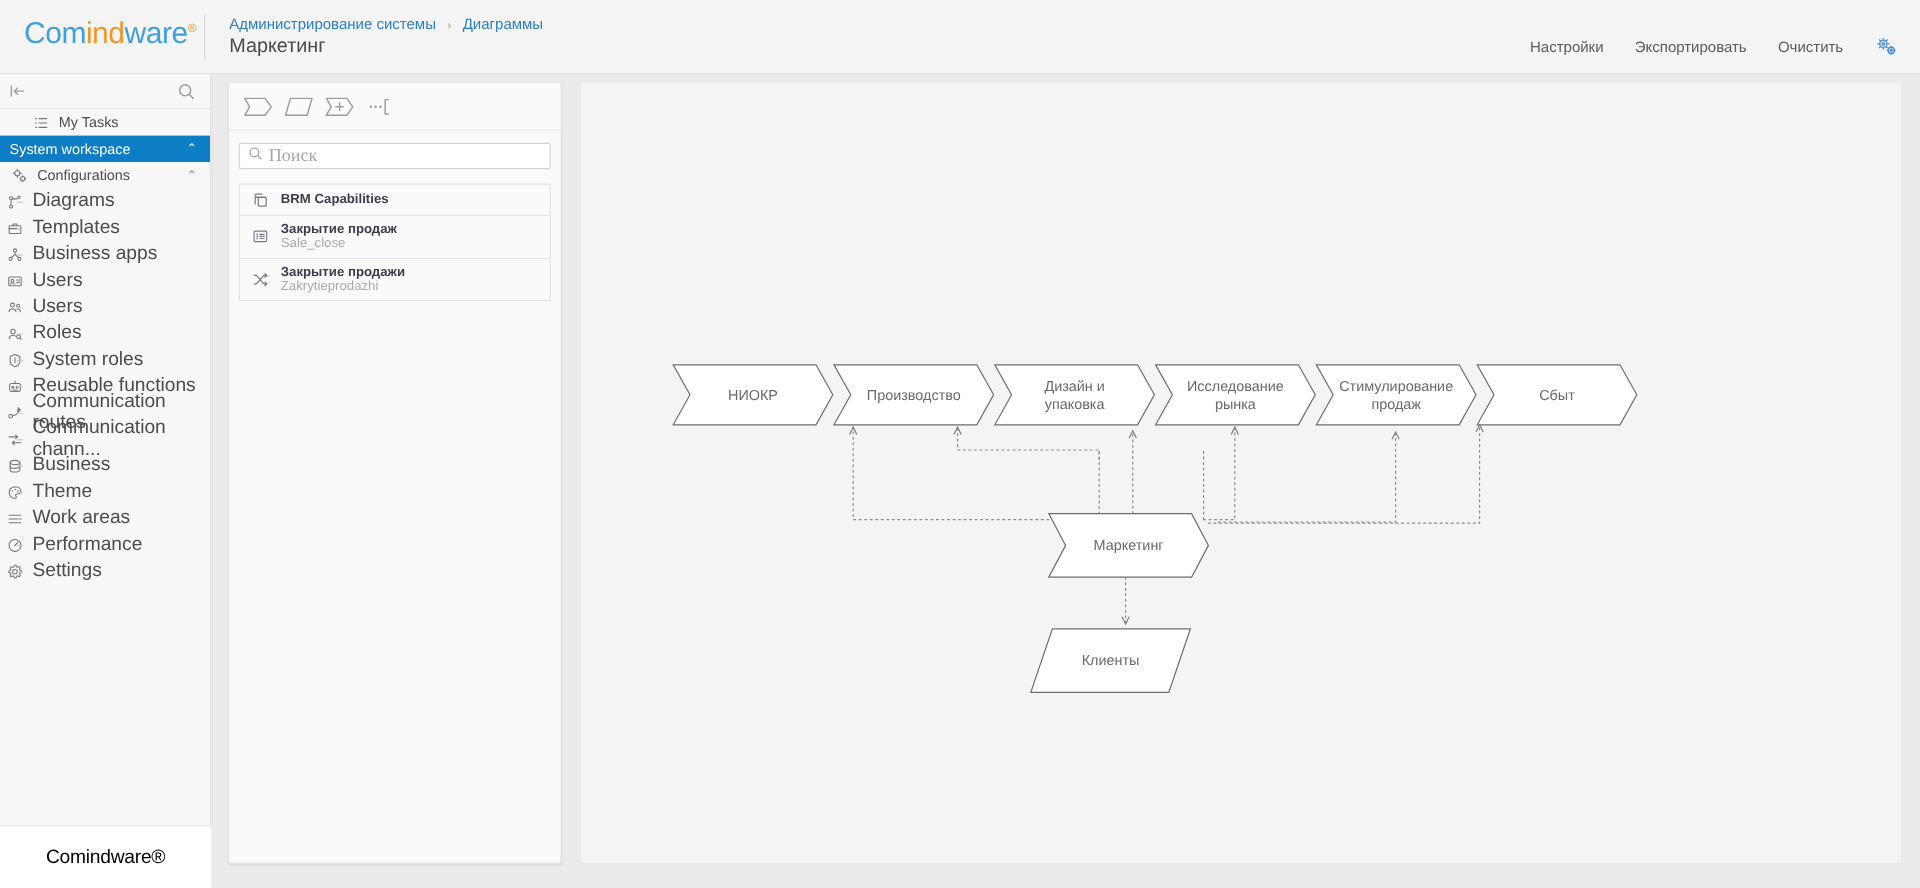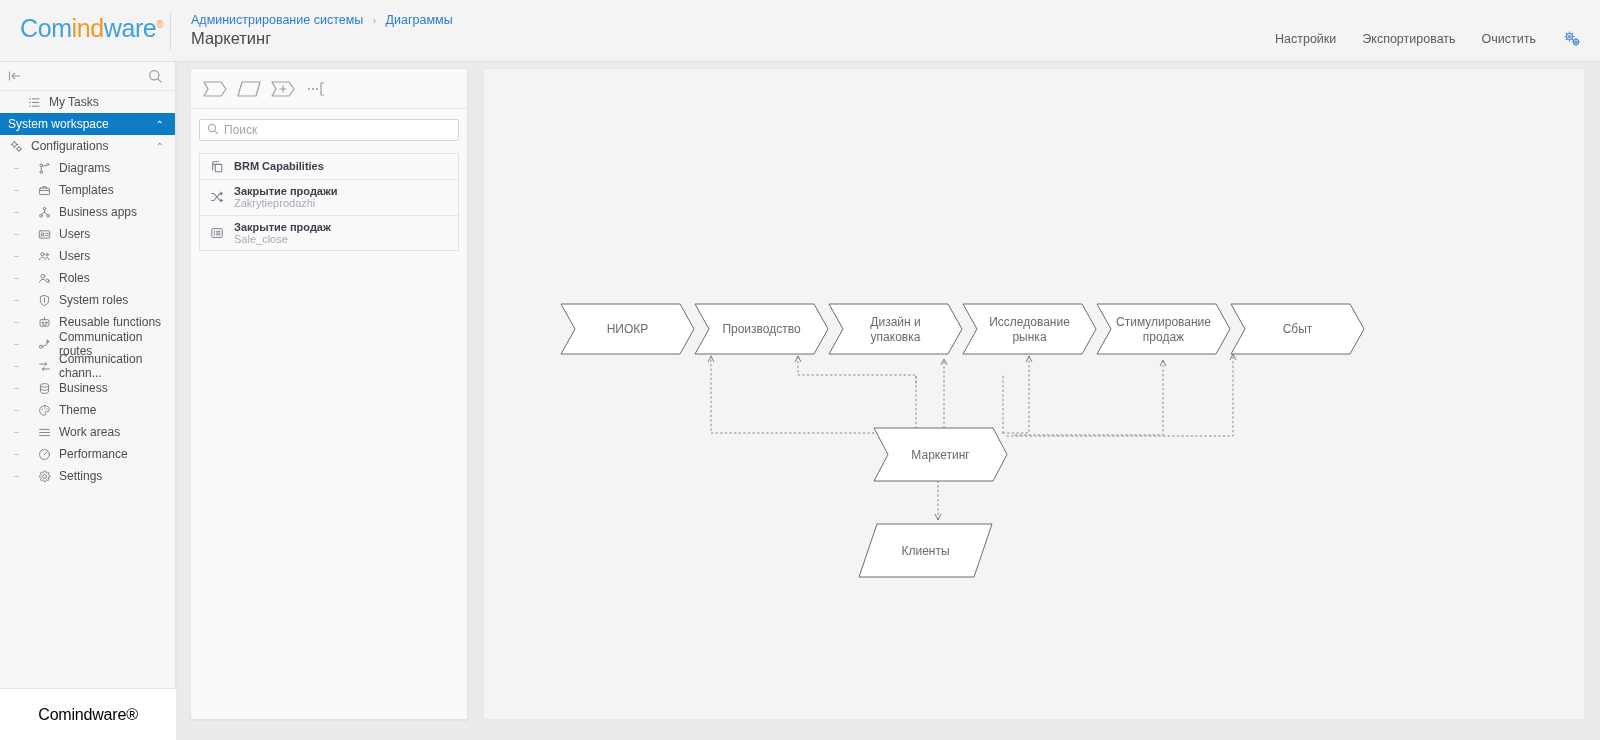--- a/index.html
+++ b/index.html
@@ -74,21 +74,21 @@
                 display: inline-flex; align-items: center; justify-content: center;
                 flex: 0 0 16px; color: #7d7d7d; }
   .sb-row.sel {
     background: #0f7cc6; color: #fff; font-weight: 600; padding-left: 8px;
   }
   .sb-row.sel .chev { color: #fff; }
   .sb-row .chev {
     position: absolute; right: 11px; top: 6px; color: #8d8d8d; font-size: 10px;
   }
   .sb-row.group { font-weight: 400; padding-left: 8px; }
-  .sb-row.child { padding-left: 36px; font-size: 12px; }
+  .sb-row.child { padding-left: 4px; font-size: 16px; }
   .sb-row.child::before {
     content: ""; position: absolute; left: 14px; top: 11px;
     width: 5px; height: 1px; background: #c9c9c9;
   }
   .sb-row.child .ic { color: #6e6e6e; }
   .sb-footer {
     position: absolute; left: 0; top: 688px; width: 176px; height: 52px;
     background: #fff; border-top: 1px solid #e6e6e6;
     display: flex; align-items: center; justify-content: center;
   }
@@ -105,22 +105,22 @@
     display: flex; align-items: center; gap: 10px; padding: 0 12px;
     background: #fafafa;
   }
   .tool { cursor: pointer; opacity: 0.85; display: flex; align-items: center; }
   .pal-search-wrap { padding: 10px 8px 8px 8px; }
   .pal-search {
     width: 100%; height: 22px; border: 1px solid #d3d3d3; background: #fff;
     border-radius: 2px; display: flex; align-items: center; padding: 0 7px;
   }
   .pal-search input {
-    border: 0; outline: 0; flex: 1; font-size: 12px; color: #6b6b6b;
-    font-family: Liberation Sans, sans-serif; background: transparent;
+    border: 0; outline: 0; flex: 1; font-size: 15px; color: #6b6b6b;
+    font-family: Liberation Serif, serif; background: transparent;
     margin-left: 5px;
   }
   .pal-search input::placeholder { color: #a6a6a6; }
   .pal-items {
     margin: 4px 8px 0 8px; border: 1px solid #e2e2e2; background: #fafafa;
   }
   .pal-item {
     display: flex; align-items: center; gap: 8px;
     padding: 5px 8px; border-bottom: 1px solid #e6e6e6; cursor: pointer;
     min-height: 26px;
@@ -433,43 +433,43 @@
             <rect x="6" y="5" width="7.5" height="8.5" rx="1"></rect>
             <path d="M6 5H4.2A1.2 1.2 0 003 6.2V12"></path>
           </svg>
         </span>
         <span class="pi-txt">
           <div class="pi-title">BRM Capabilities</div>
         </span>
       </div>
       <div class="pal-item">
         <span class="pi-ic">
+          <svg width="14" height="14" viewBox="0 0 16 16" fill="none" stroke="#7a7a8c" stroke-width="1.1">
+            <rect x="2" y="3" width="12" height="10" rx="1"></rect>
+            <path d="M5 6h.01M5 8h.01M5 10h.01" stroke-width="1.6" stroke-linecap="round"></path>
+            <path d="M7 6h5M7 8h5M7 10h5"></path>
+          </svg>
+        </span>
+        <span class="pi-txt">
+          <div class="pi-title">Закрытие продаж</div>
+          <div class="pi-sub">Sale_close</div>
+        </span>
+      </div>
+      <div class="pal-item">
+        <span class="pi-ic">
           <svg width="14" height="14" viewBox="0 0 16 16" fill="none" stroke="#7a7a8c" stroke-width="1.2" stroke-linecap="round">
             <path d="M2 4h2.3l7 8H14"></path>
             <path d="M2 12h2.3l7-8H14"></path>
             <path d="M12.3 2.4L14 4l-1.7 1.6"></path>
             <path d="M12.3 10.4L14 12l-1.7 1.6"></path>
           </svg>
         </span>
         <span class="pi-txt">
           <div class="pi-title">Закрытие продажи</div>
           <div class="pi-sub">Zakrytieprodazhi</div>
-        </span>
-      </div>
-      <div class="pal-item">
-        <span class="pi-ic">
-          <svg width="14" height="14" viewBox="0 0 16 16" fill="none" stroke="#7a7a8c" stroke-width="1.1">
-            <rect x="2" y="3" width="12" height="10" rx="1"></rect>
-            <path d="M5 6h.01M5 8h.01M5 10h.01" stroke-width="1.6" stroke-linecap="round"></path>
-            <path d="M7 6h5M7 8h5M7 10h5"></path>
-          </svg>
-        </span>
-        <span class="pi-txt">
-          <div class="pi-title">Закрытие продаж</div>
-          <div class="pi-sub">Sale_close</div>
         </span>
       </div>
     </div>
 </div>
 
 <div class="canvas">
   <svg width="1100" height="650" viewBox="0 0 1100 650" id="diagram-svg">
     <defs>
       <marker id="arrOpen" markerWidth="10" markerHeight="10" refX="7" refY="4" orient="auto">
         <path d="M1 1 L7 4 L1 7" fill="none" stroke="#7d7d7d" stroke-width="1"></path>

